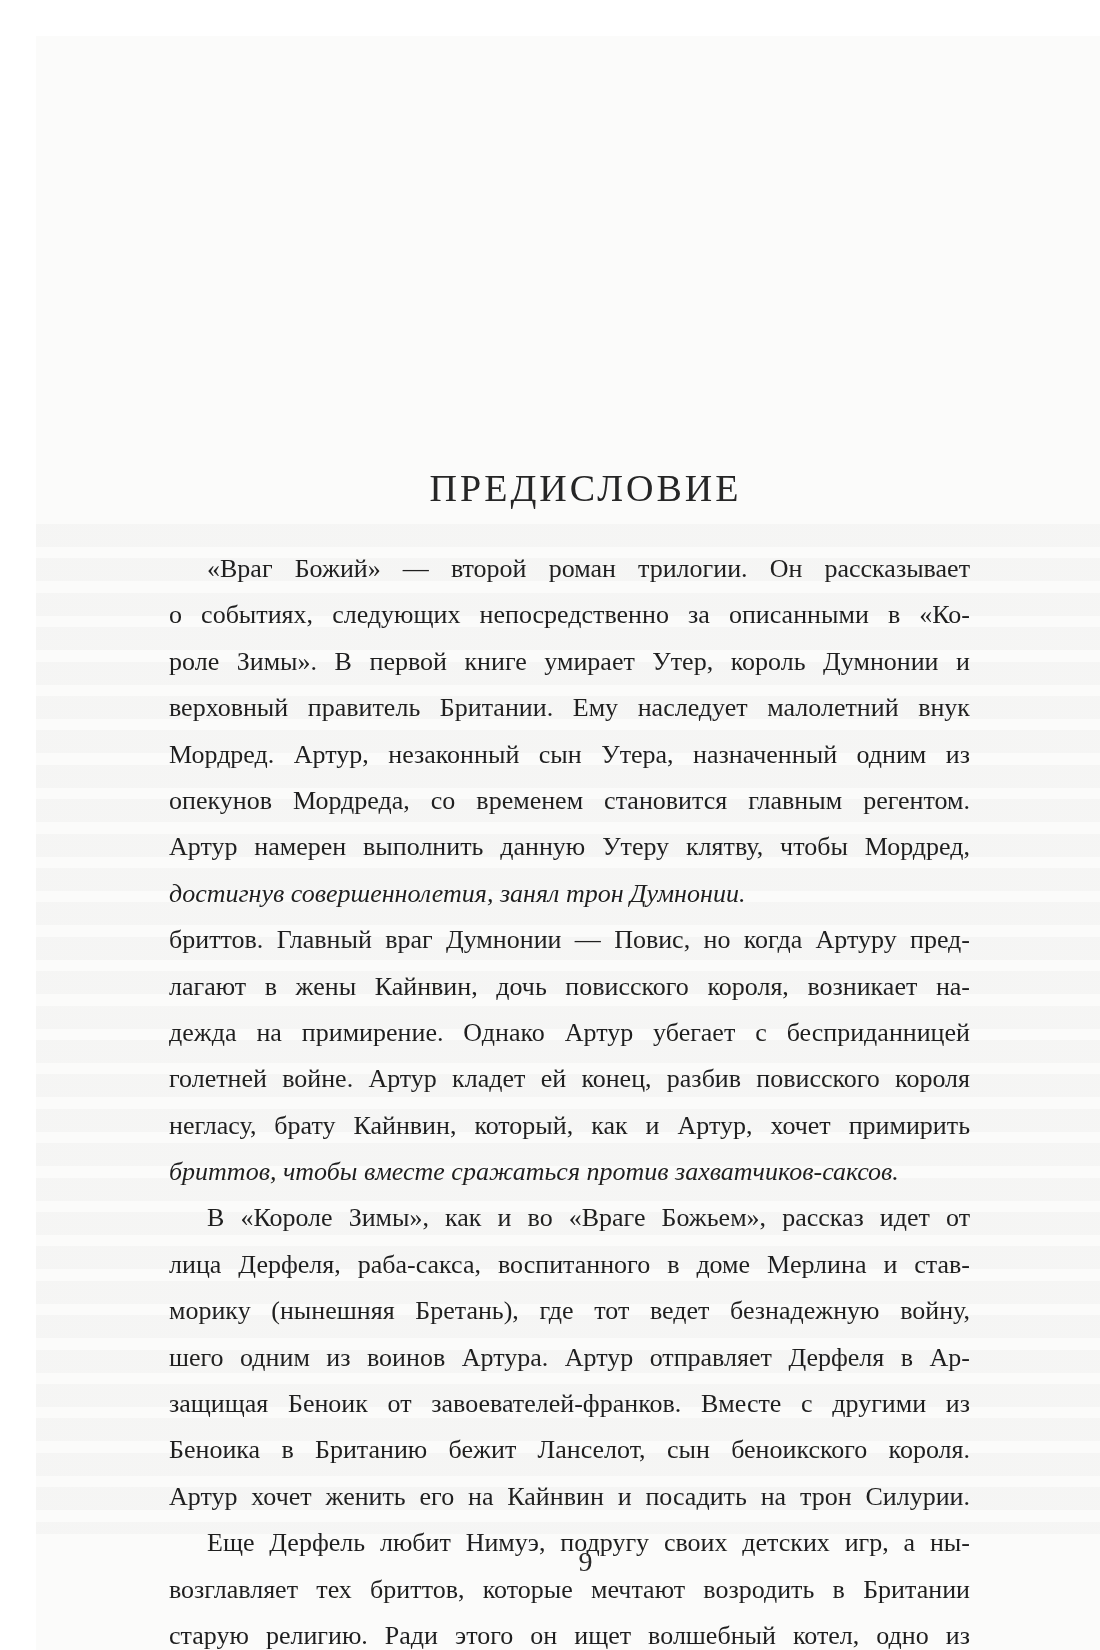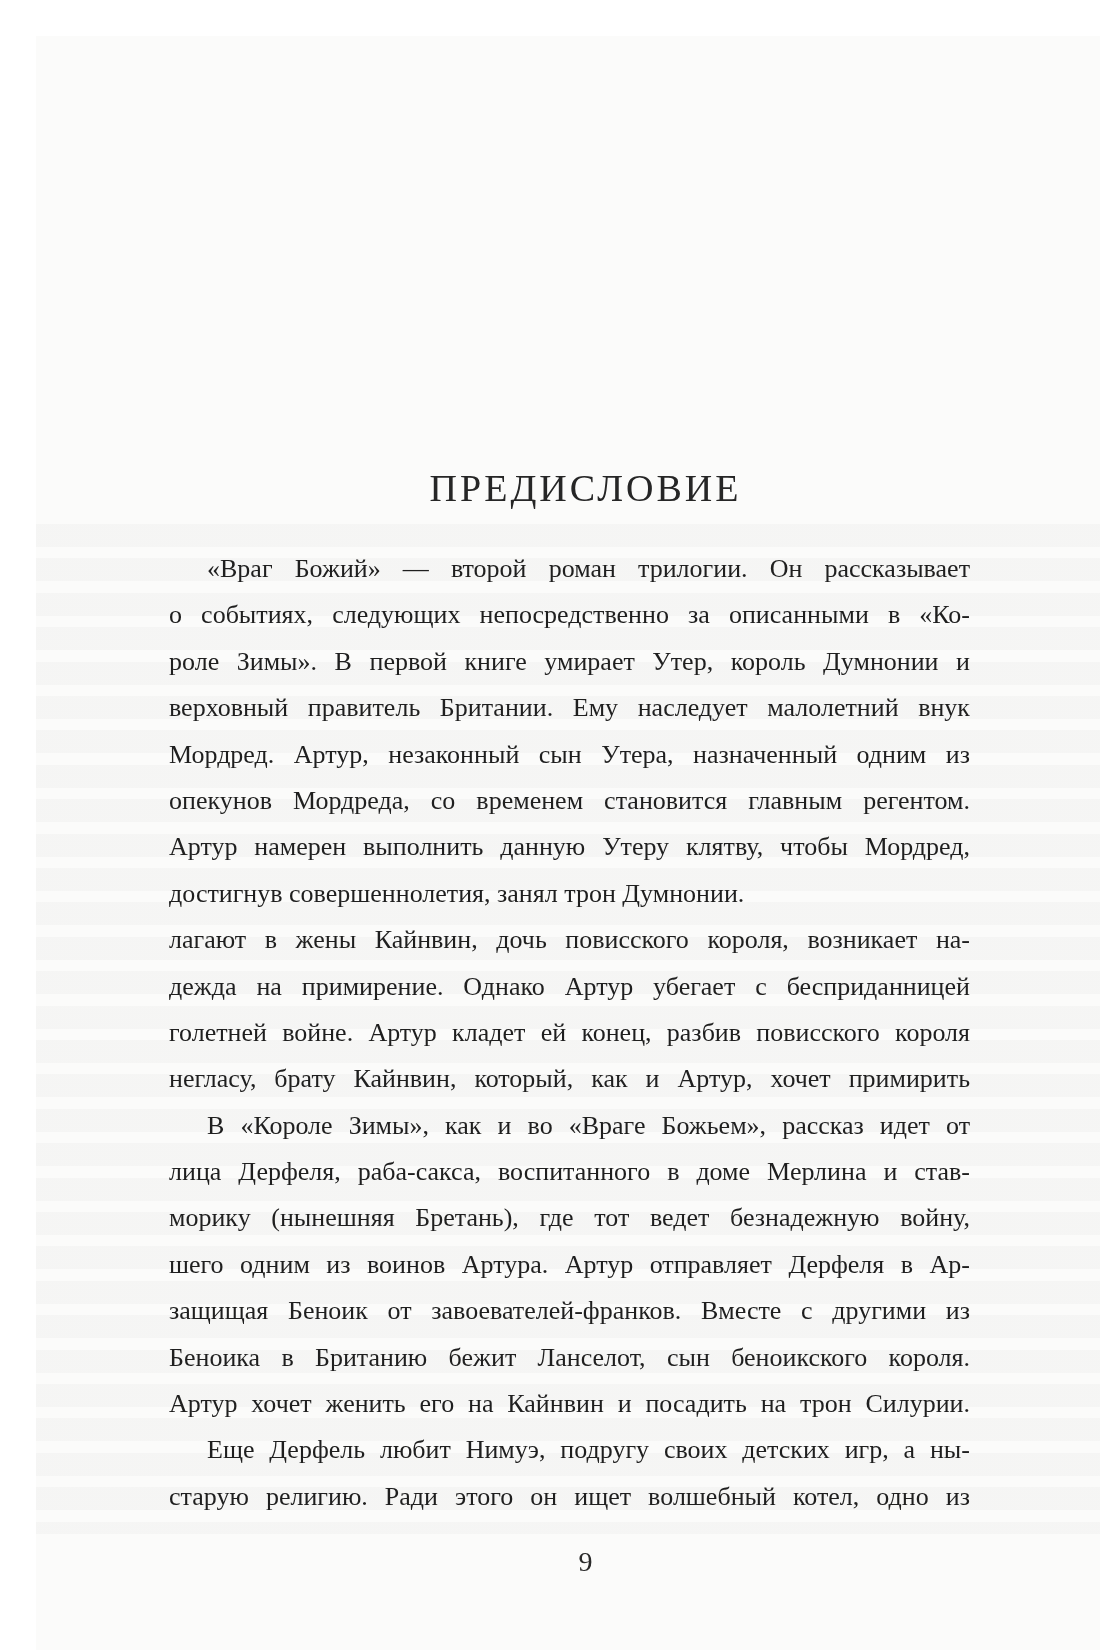--- a/index.html
+++ b/index.html
@@ -56,20 +56,21 @@
     line-height: 34.4px;
     height: 34.4px;
     text-align: justify;
     text-align-last: justify;
     text-justify: inter-word;
     white-space: nowrap;
   }
   .line.first { text-indent: 38px; }
   .line.para-end {
     text-align-last: left;
+    font-style: italic;
   }
   .page-number {
     position: absolute;
     top: 1498px;
     left: 125px;
     width: 825px;
     text-align: center;
     font-size: 28px;
     color: #2a2a2a;
   }
@@ -82,29 +83,32 @@
 
   <div class="body-text">
       <div class="line first">«Враг Божий» — второй роман трилогии. Он рассказывает</div>
       <div class="line">о событиях, следующих непосредственно за описанными в «Ко-</div>
       <div class="line">роле Зимы». В первой книге умирает Утер, король Думнонии и</div>
       <div class="line">верховный правитель Британии. Ему наследует малолетний внук</div>
       <div class="line">Мордред. Артур, незаконный сын Утера, назначенный одним из</div>
       <div class="line">опекунов Мордреда, со временем становится главным регентом.</div>
       <div class="line">Артур намерен выполнить данную Утеру клятву, чтобы Мордред,</div>
       <div class="line para-end">достигнув совершеннолетия, занял трон Думнонии.</div>
+      <div class="line">бриттов. Главный враг Думнонии — Повис, но когда Артуру пред-</div>
       <div class="line">лагают в жены Кайнвин, дочь повисского короля, возникает на-</div>
       <div class="line">дежда на примирение. Однако Артур убегает с бесприданницей</div>
       <div class="line">голетней войне. Артур кладет ей конец, разбив повисского короля</div>
       <div class="line">негласу, брату Кайнвин, который, как и Артур, хочет примирить</div>
+      <div class="line para-end">бриттов, чтобы вместе сражаться против захватчиков-саксов.</div>
       <div class="line first">В «Короле Зимы», как и во «Враге Божьем», рассказ идет от</div>
       <div class="line">лица Дерфеля, раба-сакса, воспитанного в доме Мерлина и став-</div>
       <div class="line">морику (нынешняя Бретань), где тот ведет безнадежную войну,</div>
       <div class="line">шего одним из воинов Артура. Артур отправляет Дерфеля в Ар-</div>
       <div class="line">защищая Беноик от завоевателей-франков. Вместе с другими из</div>
       <div class="line">Беноика в Британию бежит Ланселот, сын беноикского короля.</div>
       <div class="line">Артур хочет женить его на Кайнвин и посадить на трон Силурии.</div>
       <div class="line first">Еще Дерфель любит Нимуэ, подругу своих детских игр, а ны-</div>
+      <div class="line">возглавляет тех бриттов, которые мечтают возродить в Британии</div>
       <div class="line">старую религию. Ради этого он ищет волшебный котел, одно из</div>
     </div>
 
   <div class="page-number">9</div>
 </div>
 
 </body></html>

